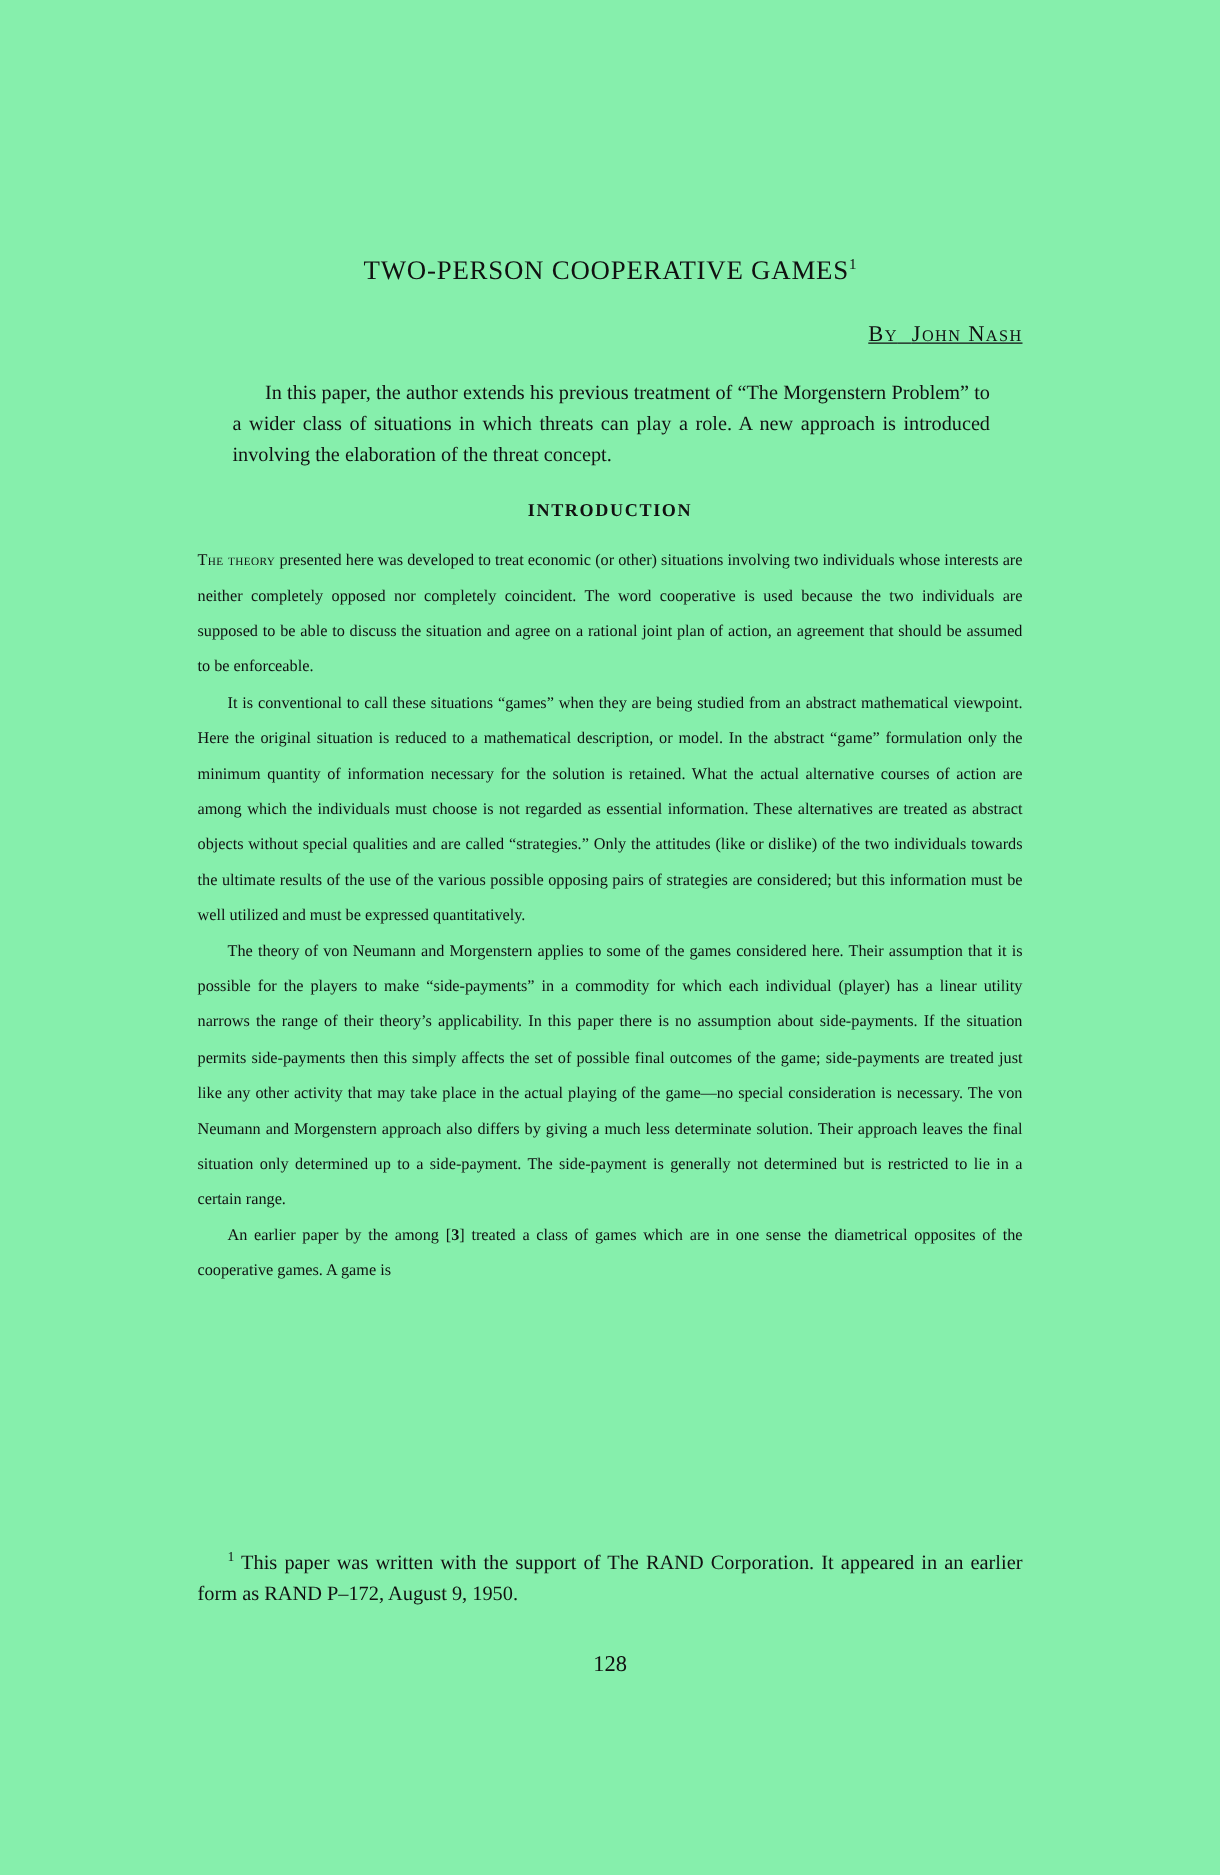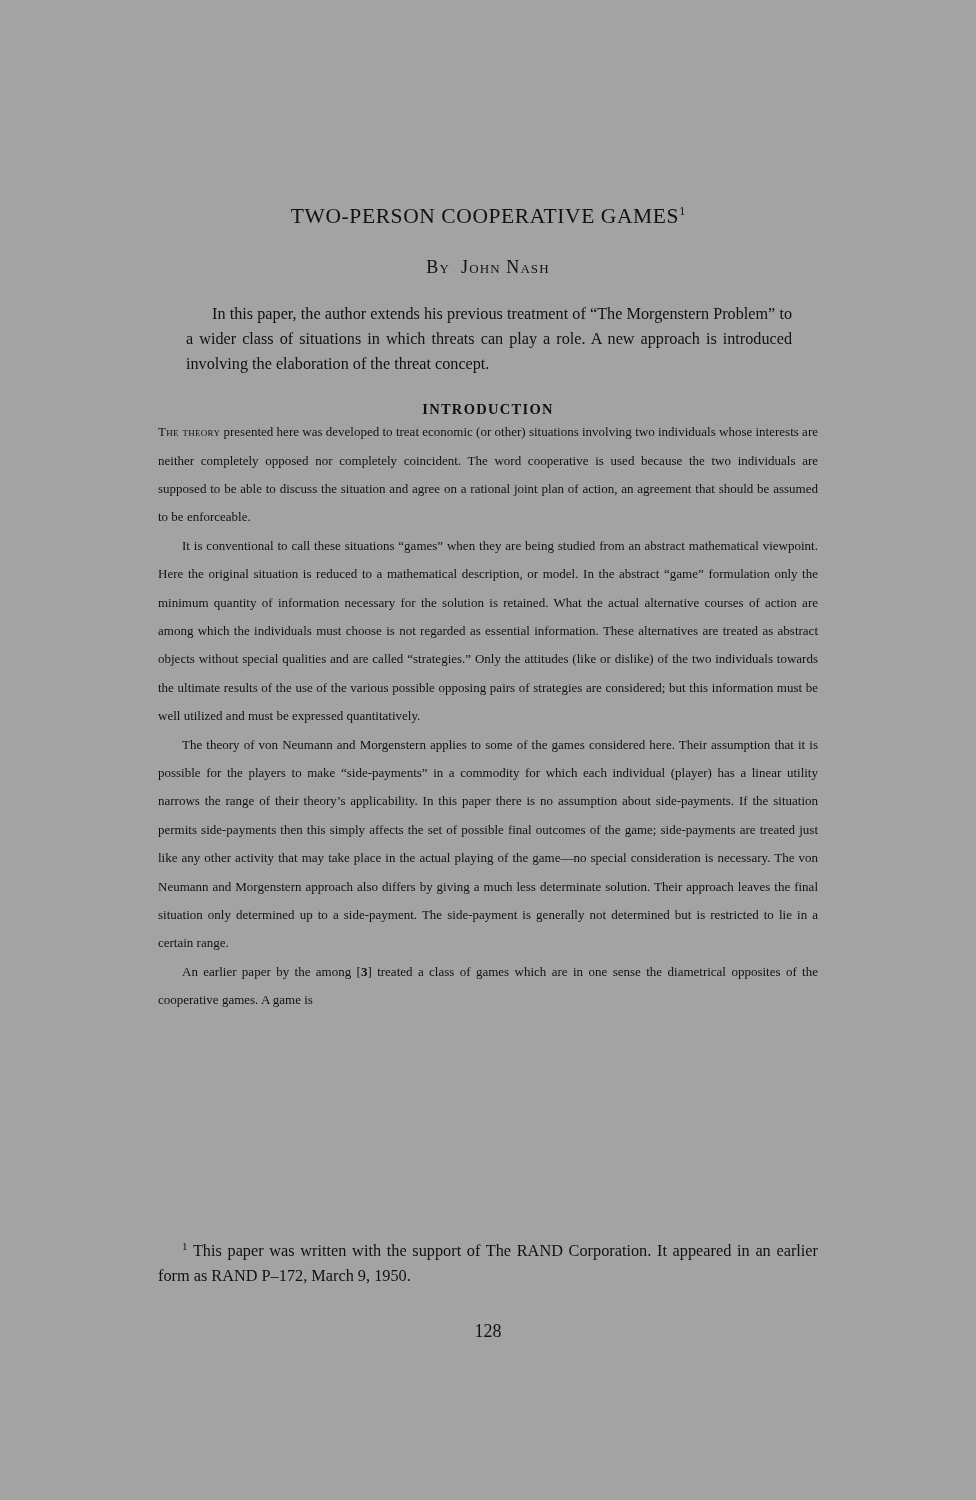--- a/index.html
+++ b/index.html
@@ -13,21 +13,21 @@
     height: 1500px;
     font-family: "Liberation Serif", "DejaVu Serif", serif;
     color: #111111;
     overflow: hidden;
   }
 
   .page {
     position: relative;
     width: 976px;
     height: 1500px;
-    background: #a3a3a3;
+    background: #86efac;
     box-sizing: border-box;
   }
 
   .content {
     position: absolute;
     left: 158px;
     top: 196px;
     width: 660px;
   }
 
@@ -42,24 +42,25 @@
     white-space: nowrap;
   }
   .doc-title .sup {
     font-size: 12px;
     vertical-align: super;
     letter-spacing: 0;
   }
 
   
   .byline {
-    text-align: center;
+    text-align: right;
     margin-top: 26px;
     font-size: 18px;
     letter-spacing: 1.1px;
+    text-decoration: underline;
   }
   .byline .sc {
     font-variant: small-caps;
   }
 
   
   .abstract {
     margin-top: 24px;
     margin-left: 28px;
     margin-right: 26px;
@@ -71,21 +72,21 @@
     hyphens: none;
   }
 
   
   .section-head {
     text-align: center;
     font-weight: bold;
     font-size: 14.5px;
     letter-spacing: 1.3px;
     margin-top: 24px;
-    margin-bottom: 0;
+    margin-bottom: 16px;
   }
 
   
   .body-par {
     font-size: 13px;
     line-height: 28.4px;
     text-align: justify;
     text-indent: 24px;
     margin: 0;
     -webkit-hyphens: none;
@@ -152,18 +153,18 @@
 
     <p class="body-par">It is conventional to call these situations “games” when they are being studied from an abstract mathematical viewpoint. Here the original situation is reduced to a mathematical description, or model. In the abstract “game” formulation only the minimum quantity of information necessary for the solution is retained. What the actual alternative courses of action are among which the individuals must choose is not regarded as essential information. These alternatives are treated as abstract objects without special qualities and are called “strategies.” Only the attitudes (like or dislike) of the two individuals towards the ultimate results of the use of the various possible opposing pairs of strategies are considered; but this information must be well utilized and must be expressed quantitatively.</p>
 
     <p class="body-par">The theory of von Neumann and Morgenstern applies to some of the games considered here. Their assumption that it is possible for the players to make “side-payments” in a commodity for which each individual (player) has a linear utility narrows the range of their theory’s applicability. In this paper there is no assumption about side-payments. If the situation permits side-payments then this simply affects the set of possible final outcomes of the game; side-payments are treated just like any other activity that may take place in the actual playing of the game—no special consideration is necessary. The von Neumann and Morgenstern approach also differs by giving a much less determinate solution. Their approach leaves the final situation only determined up to a side-payment. The side-payment is generally not determined but is restricted to lie in a certain range.</p>
 
     <p class="body-par"><span>An earlier paper by the among [</span><span class="refnum">3</span><span>] treated a class of games which are in one sense the diametrical opposites of the cooperative games. A game is</span></p>
 
   </div>
 
   <div class="footnote-area">
-    <p class="footnote"><span class="sup">1</span><span> This paper was written with the support of The RAND Corporation. It appeared in an earlier form as RAND P–172, March 9, 1950.</span></p>
+    <p class="footnote"><span class="sup">1</span><span> This paper was written with the support of The RAND Corporation. It appeared in an earlier form as RAND P–172, August 9, 1950.</span></p>
   </div>
 
   <div class="page-number">128</div>
 
 </div>
 
 </body></html>

